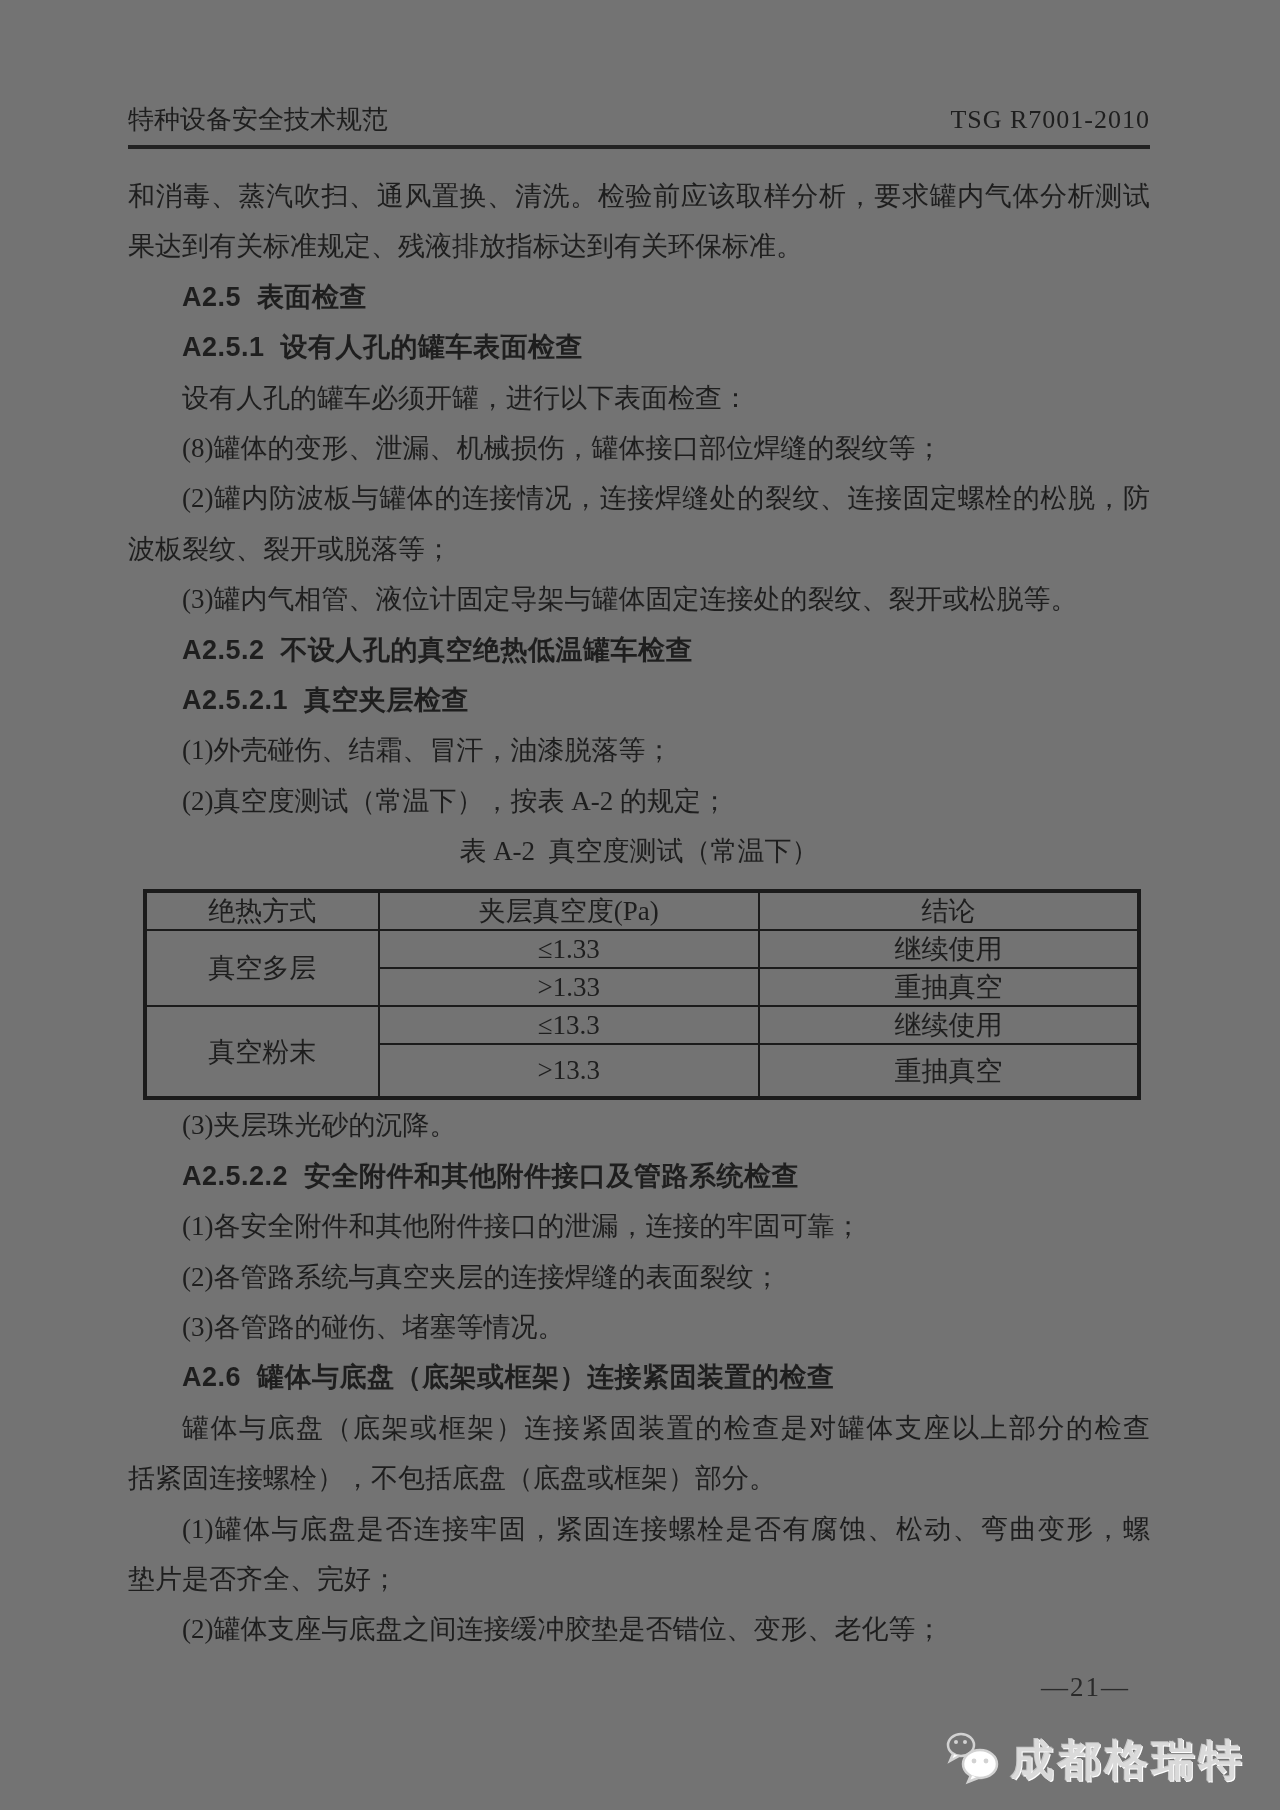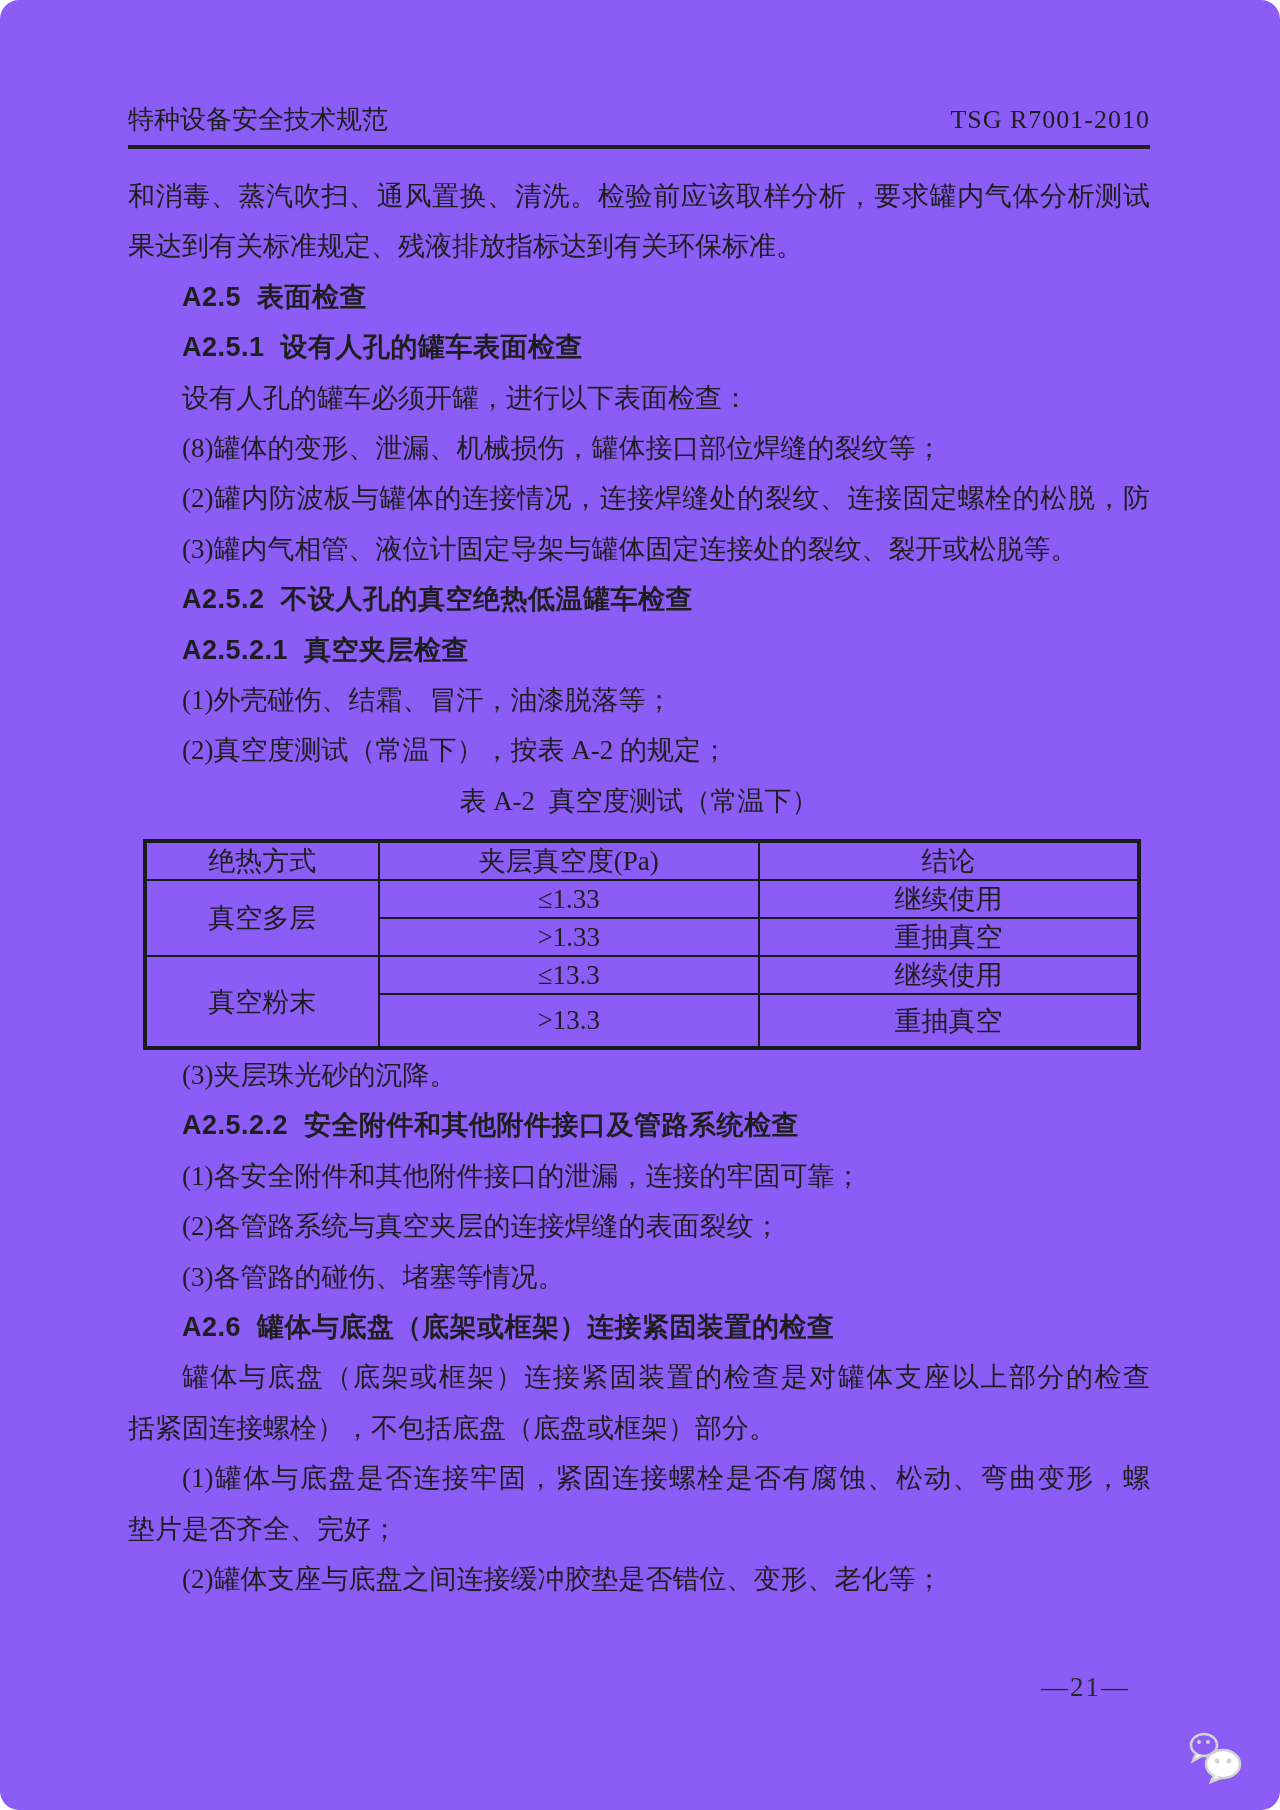--- a/index.html
+++ b/index.html
@@ -1,25 +1,24 @@
 <!DOCTYPE html>
 <html><head>
 <meta charset="utf-8">
 <style>
   * { margin: 0; padding: 0; box-sizing: border-box; }
   html, body { background: #ffffff; }
   .page {
     position: relative;
     width: 1280px;
     height: 1810px;
-    background: #8b5cf6;
+    background: #737373;
     overflow: hidden;
     font-family: "Liberation Serif", "DejaVu Serif", serif;
     color: #1e1e1e;
-    border-radius: 19px;
   }
   .header {
     position: absolute;
     left: 128px;
     right: 130px;
     top: 104px;
     display: flex;
     justify-content: space-between;
     align-items: flex-end;
     font-size: 26px;
@@ -108,20 +107,21 @@
 
   <div class="content">
     <div id="lines-before">
         <div class="line justify">和消毒、蒸汽吹扫、通风置换、清洗。检验前应该取样分析，要求罐内气体分析测试结</div>
         <div class="line">果达到有关标准规定、残液排放指标达到有关环保标准。</div>
         <div class="line indent heading">A2.5  表面检查</div>
         <div class="line indent heading">A2.5.1  设有人孔的罐车表面检查</div>
         <div class="line indent">设有人孔的罐车必须开罐，进行以下表面检查：</div>
         <div class="line indent">(8)罐体的变形、泄漏、机械损伤，罐体接口部位焊缝的裂纹等；</div>
         <div class="line indent justify">(2)罐内防波板与罐体的连接情况，连接焊缝处的裂纹、连接固定螺栓的松脱，防</div>
+        <div class="line">波板裂纹、裂开或脱落等；</div>
         <div class="line indent">(3)罐内气相管、液位计固定导架与罐体固定连接处的裂纹、裂开或松脱等。</div>
         <div class="line indent heading">A2.5.2  不设人孔的真空绝热低温罐车检查</div>
         <div class="line indent heading">A2.5.2.1  真空夹层检查</div>
         <div class="line indent">(1)外壳碰伤、结霜、冒汗，油漆脱落等；</div>
         <div class="line indent">(2)真空度测试（常温下），按表 A-2 的规定；</div>
         <div class="line center">表 A-2  真空度测试（常温下）</div>
       </div>
 
     <table class="spec-table" id="spec-table">
       <colgroup>
@@ -185,15 +185,16 @@
           <path d="M26 44 L23 51 L33 47" fill="#ffffff" stroke="#d2d2d2"></path>
         </g>
         <g fill="#d2d2d2">
           <circle cx="11" cy="11" r="2"></circle>
           <circle cx="20" cy="11" r="2"></circle>
           <circle cx="29" cy="30" r="2.4"></circle>
           <circle cx="41" cy="30" r="2.4"></circle>
         </g>
       </svg>
     </span>
+    <span class="wm-text">成都格瑞特</span>
   </div>
 
 </div>
 
 </body></html>

